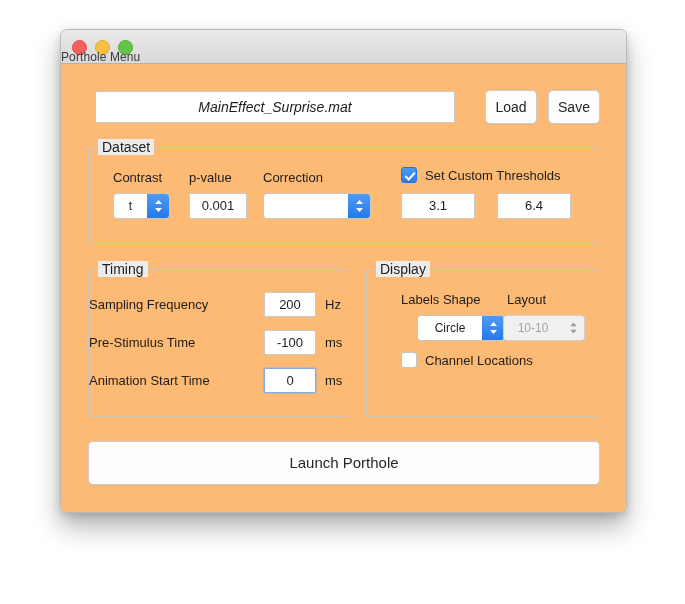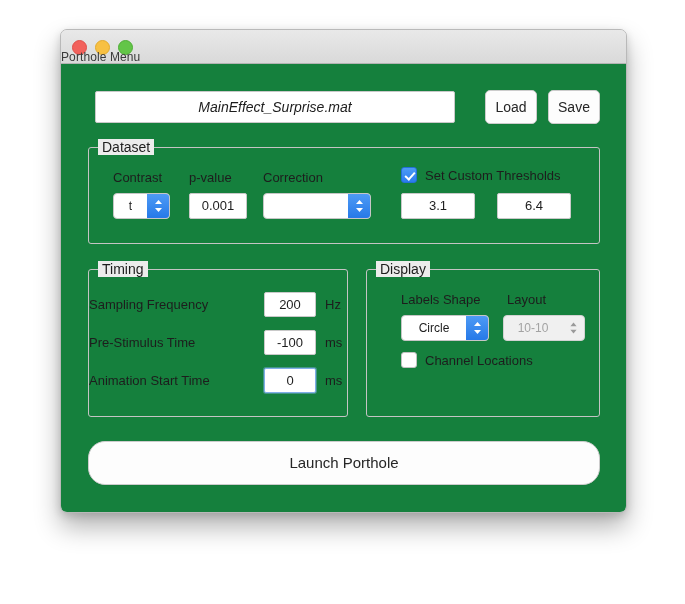--- a/index.html
+++ b/index.html
@@ -55,21 +55,21 @@
     width: 13px; height: 13px;
     border-radius: 50%;
   }
   .light.red    { background: #f2615c; border: 1px solid #e04f4a; }
   .light.yellow { background: #f7c043; border: 1px solid #e3ab2d; }
   .light.green  { background: #63c548; border: 1px solid #4fae37; }
 
   #content {
     position: relative;
     height: 448px;
-    background: #15803d;
+    background: #fdba74;
   }
 
   
   #file-row {
     position: absolute;
     left: 34px;
     top: 27px;
     width: 500px;
     height: 34px;
   }
@@ -236,21 +236,21 @@
 
   
   #launch-button {
     position: absolute;
     left: 27px;
     top: 377px;
     width: 512px;
     height: 44px;
     line-height: 42px;
     font-size: 15px;
-    border-radius: 17px;
+    border-radius: 5px;
   }
 </style>
 </head>
 <body>
 
 <div id="window">
 
   <div id="titlebar">
     <div class="lights">
       <div class="light red"></div>
@@ -324,21 +324,21 @@
       <div class="txtfield focused" style="left:175px; top:98px; width:52px; height:25px; line-height:23px;">0</div>
       <div class="lbl" style="left:236px; top:103px;">ms</div>
     </div>
 
     <div id="display-group" class="group">
       <div class="group-title">Display</div>
 
       <div class="lbl" style="left:34px; top:22px;">Labels Shape</div>
       <div class="lbl" style="left:140px; top:22px;">Layout</div>
 
-      <div class="popup" style="left:34px; top:45px; width:88px; height:26px;padding-left:41px;">
+      <div class="popup" style="left:50px; top:45px; width:88px; height:26px;padding-left:41px;">
         <div class="pval" style="right:22px;">Circle</div>
         <div class="arrowbox">
           <span class="chev">
             <svg width="9" height="14" viewBox="0 0 9 14">
               <path d="M4.5 1 L8 5 L1 5 Z" fill="#ffffff"></path>
               <path d="M4.5 13 L8 9 L1 9 Z" fill="#ffffff"></path>
             </svg>
           </span>
         </div>
       </div>

